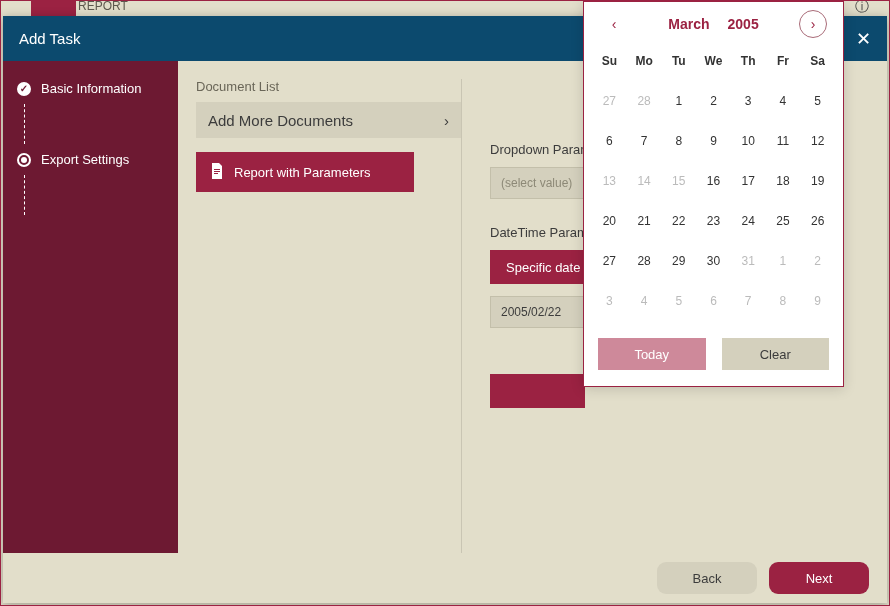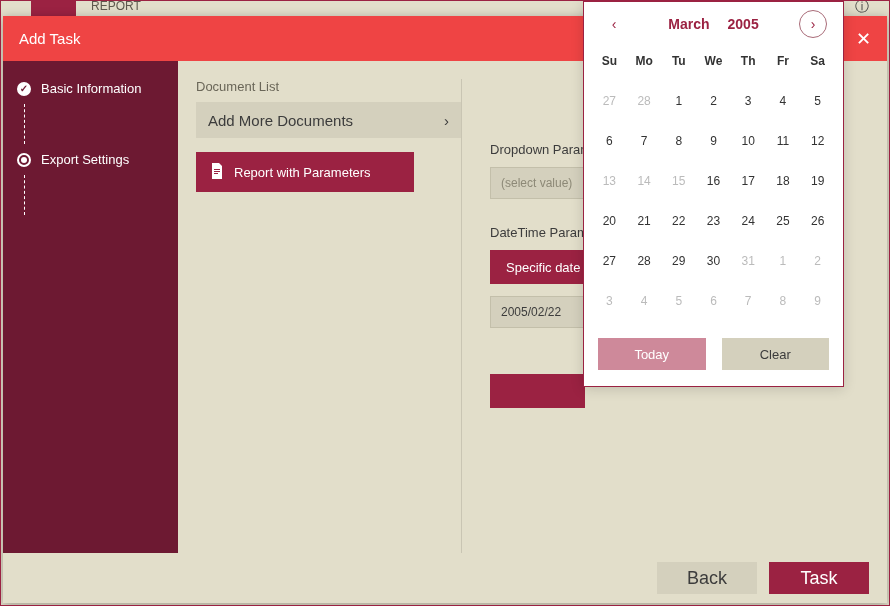--- a/index.html
+++ b/index.html
@@ -20,21 +20,21 @@
   }
   .topbar-tab {
     position: absolute;
     top: 0; left: 30px;
     height: 15px;
     width: 45px;
     background: #9b2242;
   }
   .topbar-label {
     position: absolute;
-    top: -2px; left: 90px;
+    top: -2px; left: 77px;
     font-size: 12px;
     color: #5e594e;
   }
   .topbar-icons {
     position: absolute;
     top: -3px; right: 20px;
     display: flex;
     gap: 18px;
     color: #3c3c3c;
     font-size: 14px;
@@ -42,21 +42,21 @@
   .modal {
     position: absolute;
     top: 15px; left: 2px; right: 2px; bottom: 2px;
     background: #e2deca;
     display: flex;
     flex-direction: column;
     box-shadow: 0 2px 10px rgba(0,0,0,0.3);
   }
   .modal-header {
     height: 45px;
-    background: #ef4444;
+    background: #0c4a6e;
     display: flex;
     align-items: center;
     justify-content: space-between;
     padding: 0 16px;
     color: #fff;
   }
   .modal-title {
     font-size: 15px;
     font-weight: 400;
   }
@@ -229,22 +229,23 @@
     align-items: center;
     padding-right: 18px;
     gap: 12px;
   }
   .footer-btn {
     height: 32px;
     width: 100px;
     display: flex;
     align-items: center;
     justify-content: center;
-    font-size: 18px;
-    cursor: pointer;
+    font-size: 13px;
+    cursor: pointer;
+    border-radius: 9px;
   }
   .footer-back { background: #d4d0bd; color: #3c3c3c; }
   .footer-next { background: #9b2242; color: #fff; }
 
   
   .calendar-popup {
     position: absolute;
     top: 0;
     right: 45px;
     width: 261px;
@@ -390,21 +391,21 @@
 
         <div class="action-bar">
           <div class="action-custom"></div>
         </div>
       </div>
     </div>
   </div>
 
   <div class="modal-footer">
     <div class="footer-btn footer-back">Back</div>
-    <div class="footer-btn footer-next">Task</div>
+    <div class="footer-btn footer-next">Next</div>
   </div>
 </div>
 
 <div class="calendar-popup">
   <div class="cal-header">
     <div class="cal-nav">‹</div>
     <div class="cal-title">
       <span>March</span>
       <span>2005</span>
     </div>

